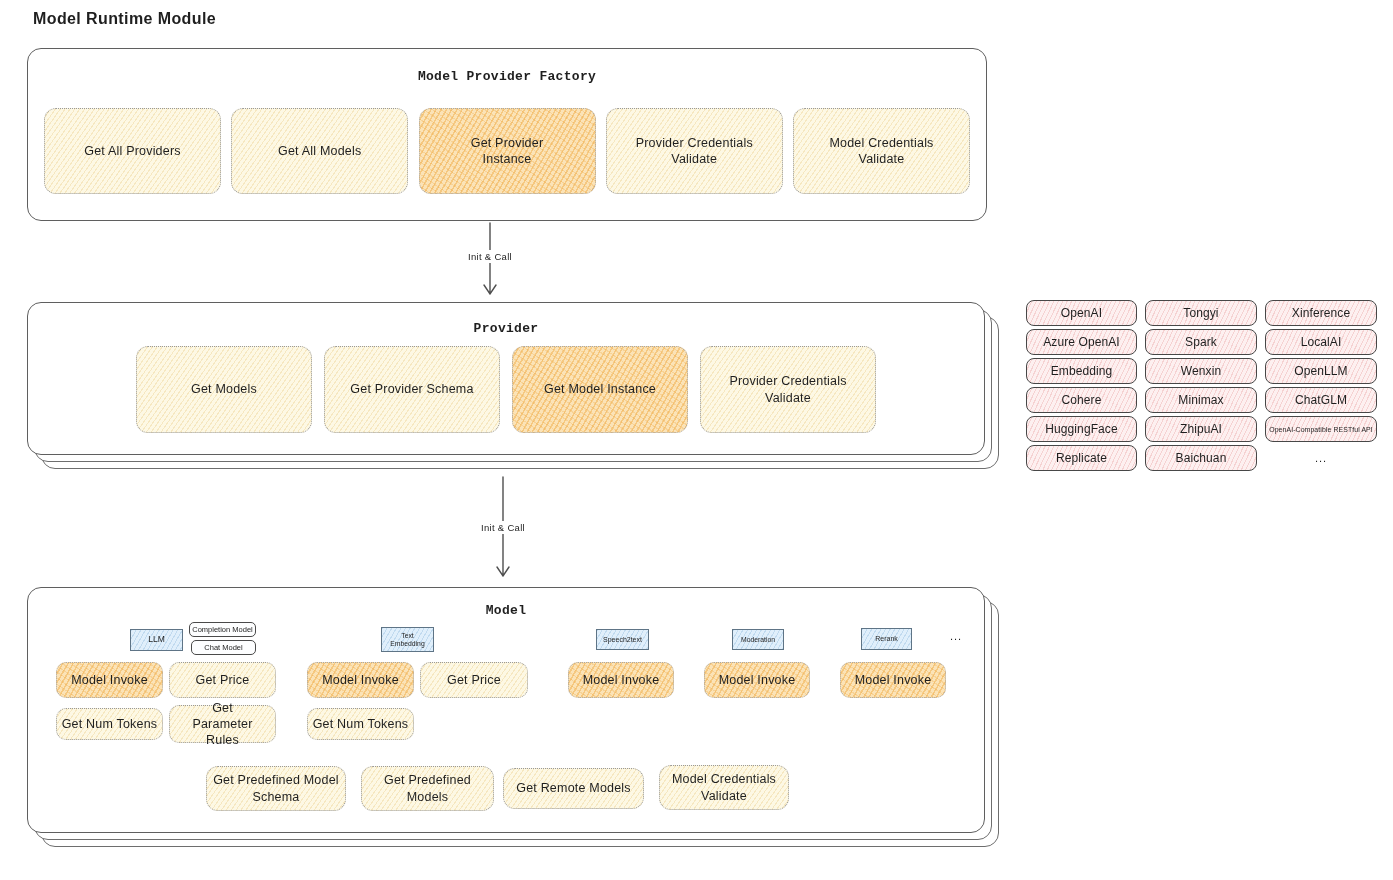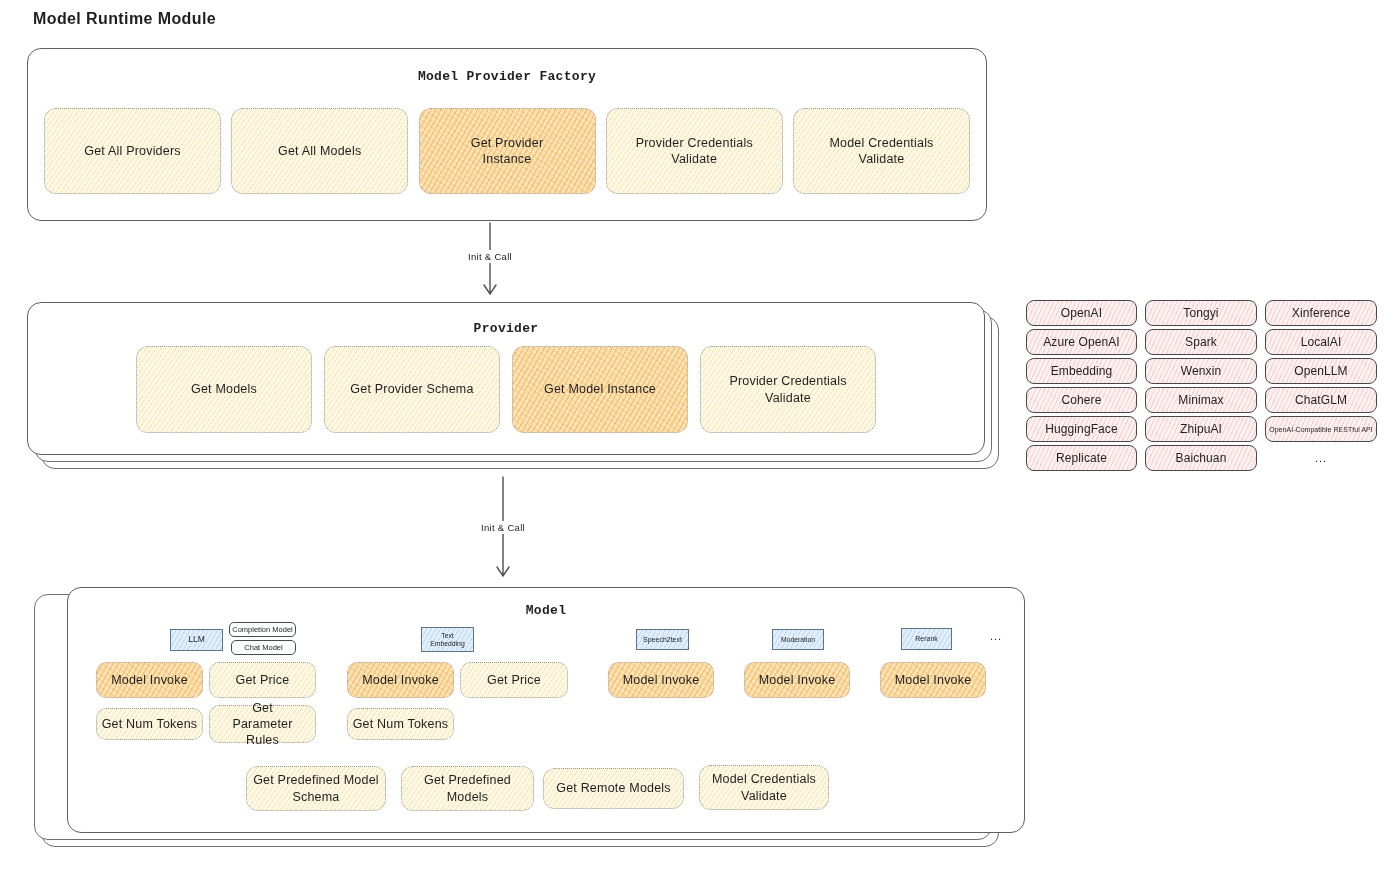--- a/index.html
+++ b/index.html
@@ -116,21 +116,21 @@
     </div>
   </div>
 
   <svg style="position:absolute; left:495px; top:476px;" width="16" height="106" viewBox="0 0 16 106">
     <path d="M8 1 L8 100 M2 91 L8 100 L14 91" stroke="#4f4f4f" stroke-width="1.4" fill="none" stroke-linecap="round"></path>
   </svg>
   <div class="arrow-label" style="left:459px; top:521px; width:88px;">Init &amp; Call</div>
 
   <div class="stack" style="left:41px; top:601px; width:958px; height:246px;"></div>
   <div class="stack" style="left:34px; top:594px; width:958px; height:246px;"></div>
-  <div class="box" style="left:27px; top:587px; width:958px; height:246px;margin-left:40px;">
+  <div class="box" style="left:27px; top:587px; width:958px; height:246px;">
     <div class="box-title" style="top:15px;">Model</div>
 
     <div class="tag" style="left:102px; top:41px; width:53px; height:22px; font-size:8.5px;">LLM</div>
     <div class="subtag" style="left:161px; top:34px; width:67px; height:15px;">Completion Model</div>
     <div class="subtag" style="left:163px; top:52px; width:65px; height:15px;">Chat Model</div>
     <div class="tag" style="left:353px; top:39px; width:53px; height:25px; font-size:6.8px; padding:0 6px;">Text Embedding</div>
     <div class="tag" style="left:568px; top:41px; width:53px; height:21px;">Speech2text</div>
     <div class="tag" style="left:704px; top:41px; width:52px; height:21px; font-size:6.8px;">Moderation</div>
     <div class="tag" style="left:833px; top:40px; width:51px; height:22px;">Rerank</div>
     <div class="dots" style="left:922px; top:42px;">...</div>

